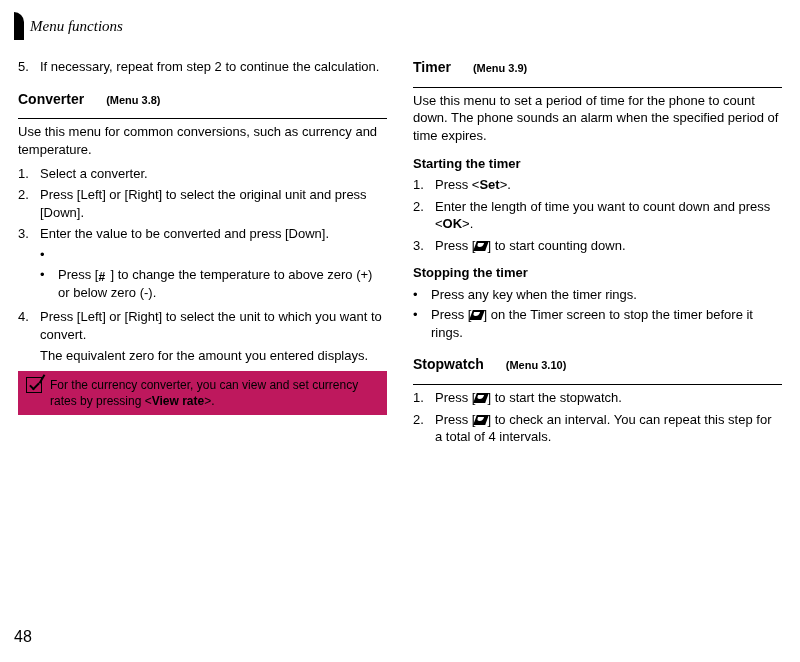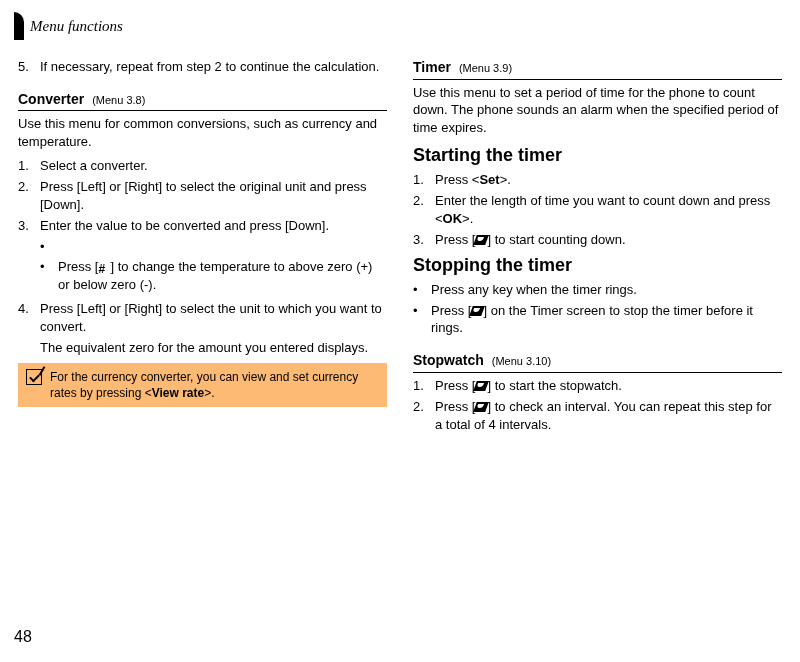--- a/index.html
+++ b/index.html
@@ -51,40 +51,41 @@
   }
   .ol-body { flex: 1; }
   .sub-ul { margin-top: 3px; margin-bottom:3px; }
   .bul-item { display:flex; margin-bottom:3px;}
   .bul-mark { width:18px; flex-shrink:0;}
   .section-title {
     font-weight: bold;
     font-size: 14px;
     margin-top: 14px;
     border-bottom: 1px solid #000;
-    padding-bottom: 2px;
+    padding-bottom: 10px;
     margin-bottom: 4px;
     display:flex;
     align-items:baseline;
-    gap:8px;
+    gap:22px;
     text-align:right;
   }
   .section-title .menu-ref{
-    font-weight: normal;
+    font-weight: bold;
     font-size: 11px;
   }
   .subhead {
     font-weight: bold;
-    font-size: 18px;
+    font-size: 13px;
+    margin-top: 10px;
     margin-bottom: 4px;
   }
   .para { margin-bottom:6px;}
   .indent-para { margin-left:22px; margin-top:4px; margin-bottom:6px;}
   .note-box {
-    background: #fdba74;
+    background: #be185d;
     display:flex;
     padding:6px 8px;
     gap:8px;
     margin-top:6px;
     font-size:12px;
   }
   .note-icon {
     width:16px; height:16px; flex-shrink:0;
     border:1.5px solid #000;
     position:relative;

